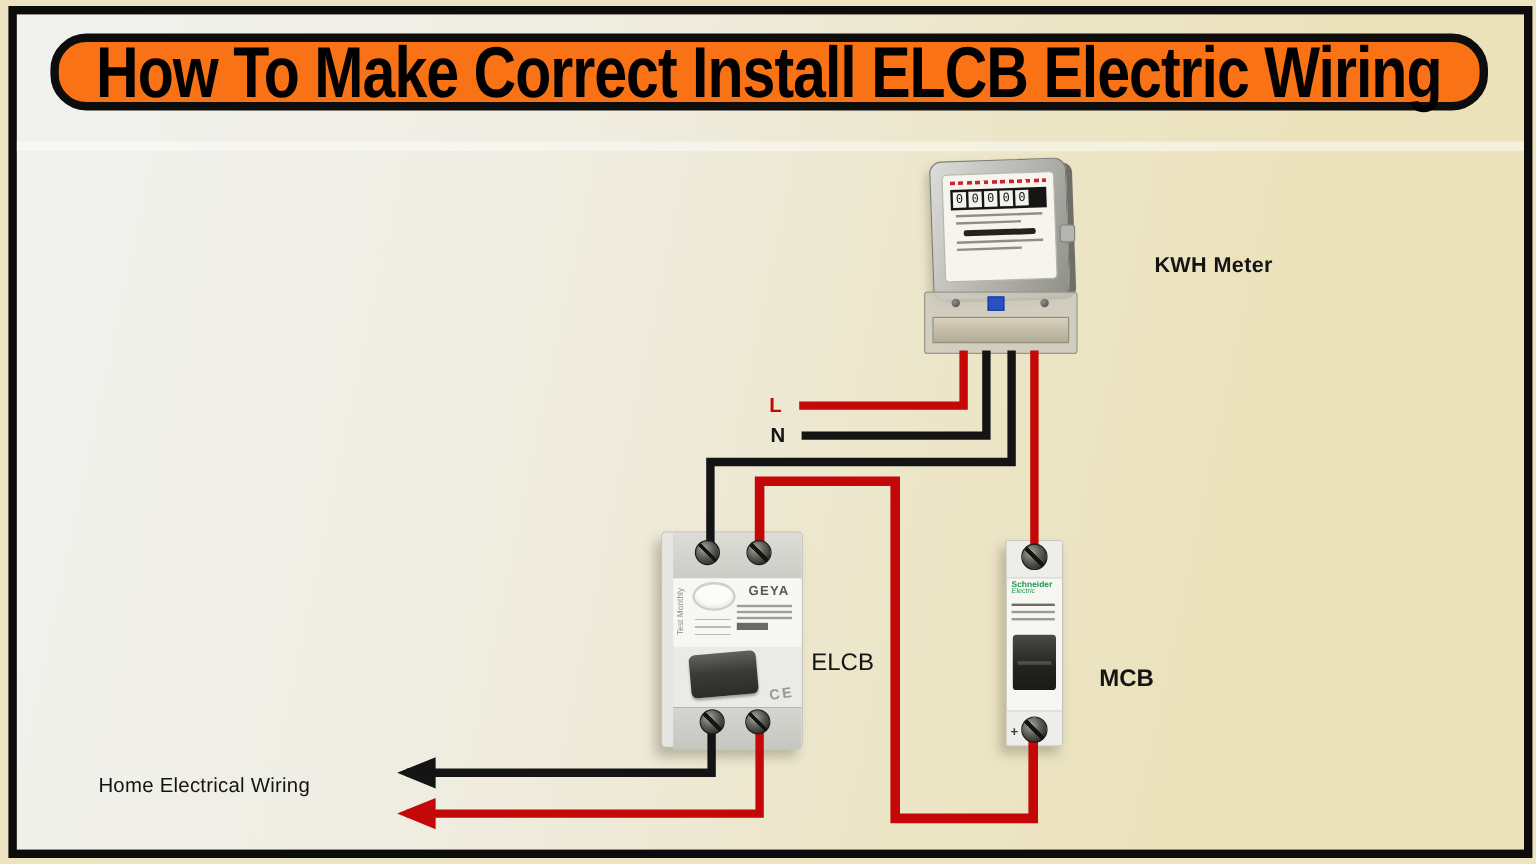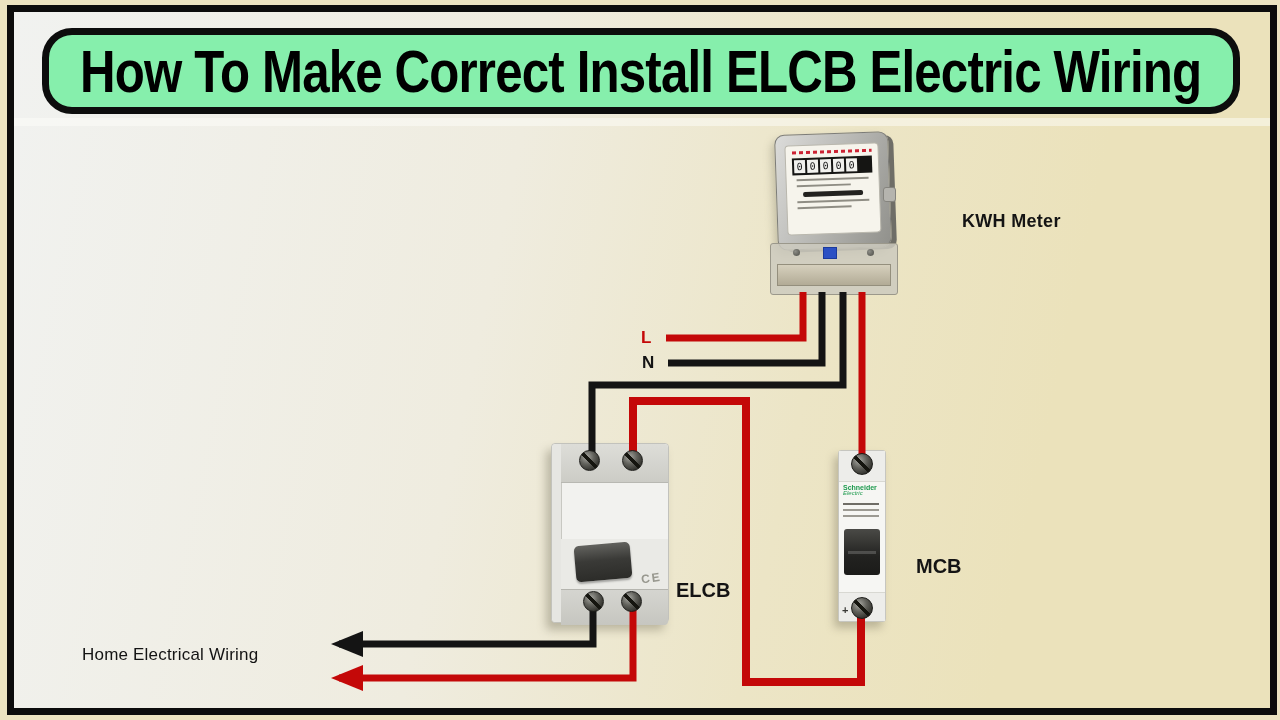--- a/index.html
+++ b/index.html
@@ -14,34 +14,34 @@
     box-sizing:border-box;border:7px solid #0c0c0c;
     background:linear-gradient(102deg,#f1f2f0 0%,#efecdf 38%,#ece5c6 62%,#ebe2bb 80%,#ebe2bb 100%);
     z-index:0;
   }
   .under-title-strip{
     position:absolute;left:14px;top:118px;width:1256px;height:8px;
     background:rgba(253,253,250,.5);z-index:1;
   }
   
   .banner{
-    position:absolute;left:42px;top:28px;width:1198px;height:86px;
-    box-sizing:border-box;background:#86efac;border:7px solid #0d0d0d;border-radius:30px;
+    position:absolute;left:42px;top:28px;width:1198px;height:64px;
+    box-sizing:border-box;background:#f97316;border:7px solid #0d0d0d;border-radius:30px;
     display:flex;align-items:center;justify-content:center;z-index:2;
   }
   .banner span{
     font-weight:bold;font-size:60px;letter-spacing:-1px;white-space:nowrap;
     transform:scaleX(.82);color:#000;
   }
   
   svg.wires{position:absolute;left:0;top:0;z-index:3;}
   
   .lbl{position:absolute;z-index:5;color:#141414;}
   .lbl-kwh{left:962px;top:211px;font-size:18px;font-weight:600;letter-spacing:.3px;}
-  .lbl-elcb{left:676px;top:541px;font-size:20px;font-weight:700;margin-top:38px;}
+  .lbl-elcb{left:676px;top:541px;font-size:20px;font-weight:400;}
   .lbl-mcb{left:916px;top:533px;font-size:20px;font-weight:700;margin-top:22px;}
   .lbl-home{left:82px;top:645px;font-size:17px;font-weight:500;letter-spacing:.2px;}
   .lbl-l{left:641px;top:328px;font-size:17px;font-weight:bold;color:#c40808;}
   .lbl-n{left:642px;top:353px;font-size:17px;font-weight:bold;}
 
   
   .meter{position:absolute;left:770px;top:131px;width:128px;height:165px;z-index:2;}
   .meter-housing{
     position:absolute;left:6px;top:2px;width:112px;height:114px;
     background:linear-gradient(115deg,#dcdcda 0%,#b3b3af 55%,#90908b 100%);
@@ -156,20 +156,32 @@
     <div class="mt-screw s1"></div>
     <div class="mt-chip"></div>
     <div class="mt-screw s2"></div>
     <div class="mt-band"></div>
   </div>
 </div>
 
 <div class="elcb">
   <div class="e-rail"></div>
   <div class="e-top"></div>
+  <div class="e-face">
+    <span class="e-side">Test Monthly</span>
+    <div class="e-btn"></div>
+    <span class="e-brand">GEYA</span>
+    <div class="e-schem"></div>
+    <div class="e-text">
+      <div class="t-bar"></div>
+      <div class="t-bar"></div>
+      <div class="t-bar"></div>
+      <div class="t-code"></div>
+    </div>
+  </div>
   <div class="e-mid">
     <div class="e-toggle"></div>
     <span class="e-ce">CE</span>
   </div>
   <div class="e-bot"></div>
 </div>
 
 <div class="mcb">
   <div class="c-top"></div>
   <div class="c-brand">

